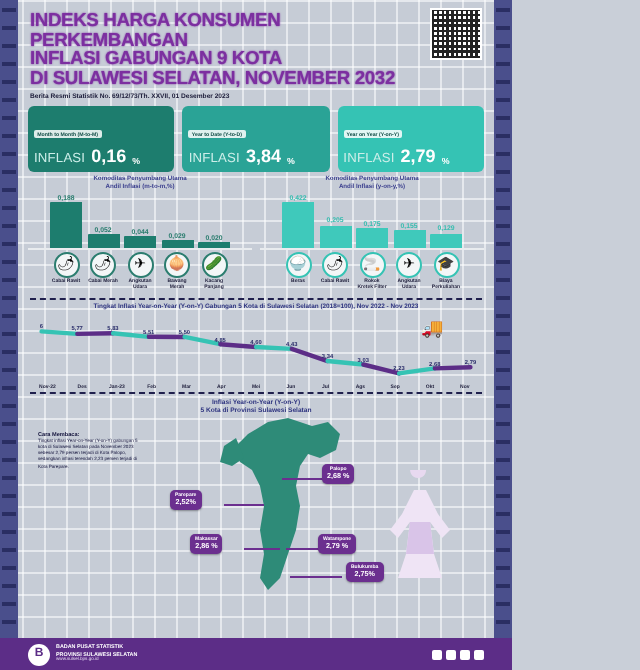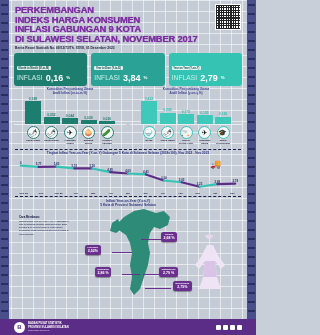--- a/index.html
+++ b/index.html
@@ -52,21 +52,21 @@
   .cards { display:flex; gap:4px; padding:1px 5px 0 5px; }
   .card { flex:1; border-radius:3px; padding:2px 3px 3px 3px; position:relative; }
   .card.c1 { background:#1d7d6e; }
   .card.c2 { background:#2aa396; }
   .card.c3 { background:#35c3b4; }
   .card .tag {
     display:inline-block; background:rgba(255,255,255,.85);
     color:#0d4a43; font-size:2.6px; font-weight:bold;
     padding:.6px 1.6px; border-radius:1px; margin-bottom:1px;
   }
-  .card .row { display:flex; align-items:center; gap:3px; }
+  .card .row { display:flex; align-items:flex-end; gap:3px; }
   .card .lbl { color:#cdeee9; font-size:6.6px; letter-spacing:.1px; }
   .card .val { color:#fff; font-size:9px; font-weight:bold; }
   .card .pct { color:#fff; font-size:4.4px; font-weight:bold; }
 
   
   .commods { display:flex; padding:2px 5px 0 5px; gap:4px; }
   .cpanel { flex:1; }
   .cpanel .ch { text-align:center; color:#3b3f8e; font-size:3.1px;
                 font-weight:bold; line-height:1.25; margin-bottom:1px; }
   .bars { display:flex; align-items:flex-end; justify-content:center;
@@ -221,24 +221,24 @@
       <i style="top:301px"></i>
       <i style="top:310px"></i>
       <i style="top:319px"></i>
       <i style="top:328px"></i>
     </div>
 
   <div class="inner">
 
     <div class="header">
       <div class="title">
+        <div>INDEKS HARGA KONSUMEN</div>
         <div>PERKEMBANGAN</div>
-        <div>INDEKS HARGA KONSUMEN</div>
         <div>INFLASI GABUNGAN 9 KOTA</div>
-        <div>DI SULAWESI SELATAN, NOVEMBER 2017</div>
+        <div>DI SULAWESI SELATAN, NOVEMBER 2032</div>
       </div>
       <div class="subtitle">Berita Resmi Statistik No. 69/12/73/Th. XXVII, 01 Desember 2023</div>
       <div class="qr">
           <div class="m"></div>
         </div>
     </div>
 
     <div class="cards">
       <div class="card c1">
         <span class="tag">Month to Month (M-to-M)</span>

